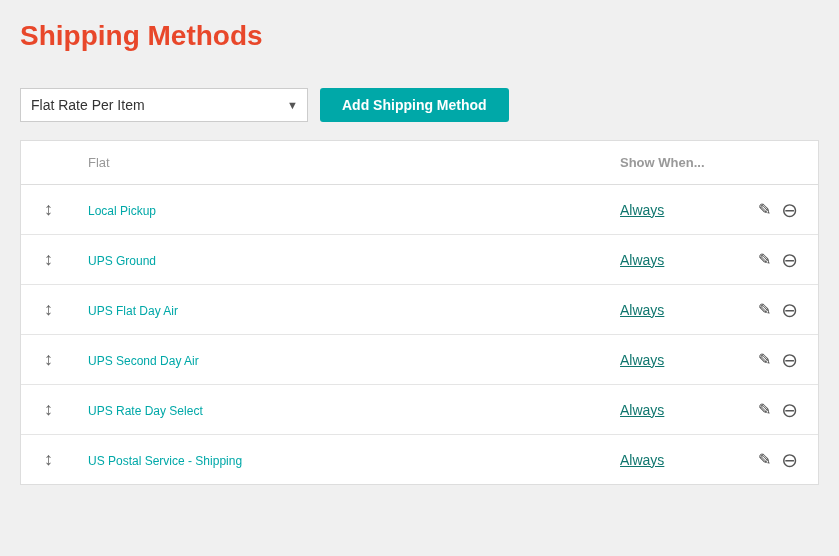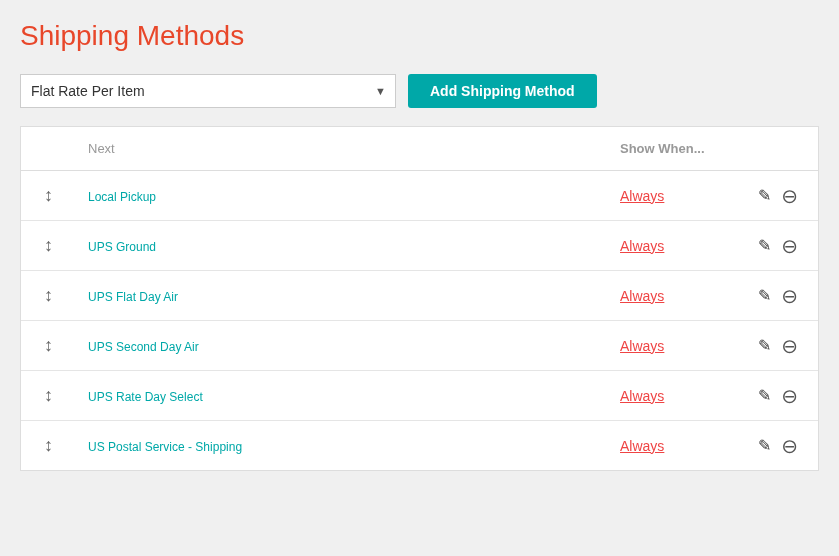--- a/index.html
+++ b/index.html
@@ -5,38 +5,38 @@
     * { box-sizing: border-box; margin: 0; padding: 0; }
     body {
       font-family: Arial, sans-serif;
       background: #f0f0f0;
       min-height: 556px;
       padding: 20px;
     }
     .page-title {
       color: #e8472a;
       font-size: 28px;
-      font-weight: normal;
-      margin-bottom: 22px;
+      font-weight: bold;
+      margin-bottom: 36px;
     }
     .toolbar {
       display: flex;
       align-items: center;
       gap: 12px;
       margin-bottom: 18px;
     }
     .method-select {
       appearance: none;
       -webkit-appearance: none;
       border: 1px solid #ccc;
       background: #fff;
       padding: 8px 32px 8px 10px;
       font-size: 14px;
       color: #333;
-      width: 376px;
+      width: 288px;
       cursor: pointer;
       position: relative;
     }
     .select-wrapper {
       position: relative;
       display: inline-block;
     }
     .select-wrapper::after {
       content: '▼';
       position: absolute;
@@ -92,21 +92,21 @@
       color: #666;
       font-size: 18px;
       cursor: grab;
     }
     td.col-name a {
       color: #00a8a8;
       text-decoration: none;
       font-size: 12px;
     }
     td.col-when a {
-      color: #ef4444;
+      color: #0f766e;
       text-decoration: underline;
       font-size: 14px;
     }
     td.col-actions {
       text-align: center;
     }
     .action-icons {
       display: flex;
       align-items: center;
       justify-content: center;
@@ -140,21 +140,21 @@
     <option value="Flat Rate Per Item">Flat Rate Per Item</option><option value="Flat Rate">Flat Rate</option><option value="Free Shipping">Free Shipping</option><option value="Per Item">Per Item</option><option value="Table Rate">Table Rate</option></select>
   </div>
   <button class="add-btn">Add Shipping Method</button>
 </div>
 
 <div class="table-wrapper">
   <table>
     <thead>
       <tr>
         <th class="col-drag"></th>
-        <th class="col-name">Next</th>
+        <th class="col-name">Flat</th>
         <th class="col-when">Show When...</th>
         <th class="col-actions"></th>
       </tr>
     </thead>
     <tbody id="table-body">
     <tr>
       <td class="col-drag">
         <span class="drag-icon">↕</span>
       </td>
       <td class="col-name">

